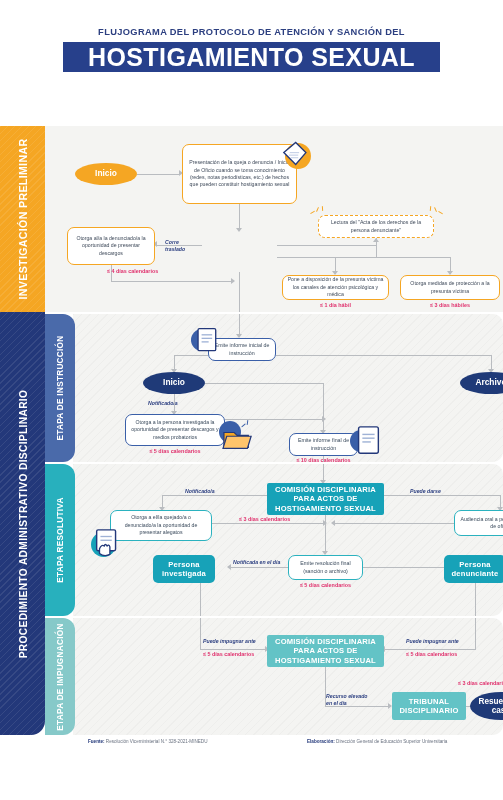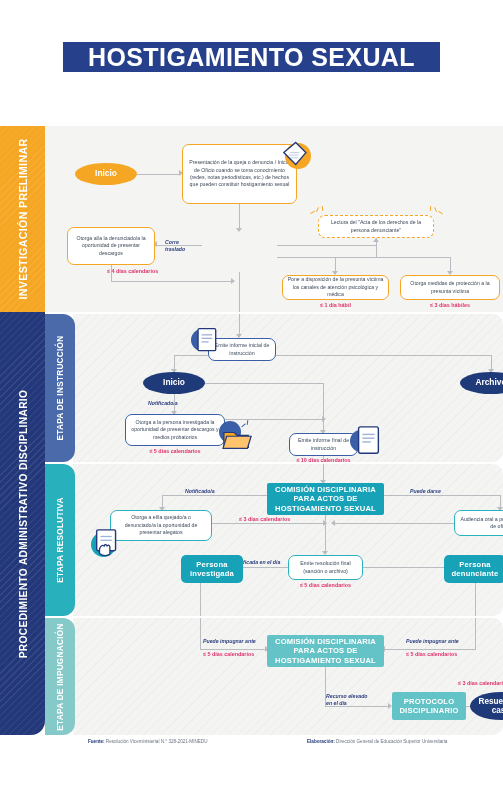--- a/index.html
+++ b/index.html
@@ -154,20 +154,21 @@
     position:absolute; left:0; top:744px; width:503px; height:56px;
     background:#ffffff; border-top-left-radius:9px; border-top-right-radius:9px;
   }
 </style>
 </head>
 <body>
 
 <div id="page">
 
   <div class="header">
+    <div class="hdr-line1">FLUJOGRAMA DEL PROTOCOLO DE ATENCIÓN Y SANCIÓN DEL</div>
     <div class="hdr-band"></div>
     <div class="hdr-line2">HOSTIGAMIENTO SEXUAL</div>
   </div>
 
   <div class="rail rail-prelim">
     <div class="rail-hatch"></div>
     <div class="rail-label">INVESTIGACIÓN PRELIMINAR</div>
   </div>
   <div class="rail rail-pad">
     <div class="rail-hatch"></div>
@@ -366,21 +367,21 @@
 
       <div class="ln lnv" style="left:252px; top:51px; height:39px;"></div>
       <div class="arw down" style="left:248.9px; top:87px;"></div>
 
       <div class="rbox teal" style="left:215px; top:91px; width:75px; height:25px; font-size:5.3px;">Emite resolución final (sanción o archivo)</div>
       <div class="days" style="left:215px; top:118px; width:75px; text-align:center;">≤ 5 días calendarios</div>
 
       <div class="ln lnh" style="left:158px; top:103px; width:57px;"></div>
       <div class="arw left" style="left:154px; top:99.9px;"></div>
       <div class="note" style="left:160px; top:95px;">Notificada en el día</div>
-      <div class="fillbox teal round" style="left:108px; top:91px; width:62px; height:28px; font-size:7.6px;">Persona investigada</div>
+      <div class="fillbox teal round" style="left:80px; top:91px; width:62px; height:28px; font-size:7.6px;">Persona investigada</div>
 
       <div class="ln lnh" style="left:290px; top:103px; width:82px;"></div>
       <div class="fillbox teal round" style="left:371px; top:91px; width:62px; height:28px; font-size:7.6px;">Persona denunciante</div>
 
       <div class="ln lnv" style="left:127px; top:119px; height:33px;"></div>
       <div class="ln lnv" style="left:402px; top:119px; height:33px;"></div>
     </div>
   </div>
 
   <div class="stage" id="stage-imp">
@@ -403,21 +404,21 @@
       <div class="days" style="left:333px; top:33px;">≤ 5 días calendarios</div>
 
       <div class="fillbox teal2" style="left:194px; top:17px; width:117px; height:32px; font-size:7.6px;">COMISIÓN DISCIPLINARIA PARA ACTOS DE HOSTIGAMIENTO SEXUAL</div>
 
       <div class="ln lnv" style="left:252px; top:49px; height:40px;"></div>
       <div class="ln lnh" style="left:252px; top:88px; width:65px;"></div>
       <div class="arw right" style="left:315px; top:84.9px;"></div>
       <div class="note" style="left:253px; top:75px; line-height:1.25; white-space:pre;">Recurso elevado
 en el día</div>
 
-      <div class="fillbox teal2" style="left:319px; top:74px; width:74px; height:28px; font-size:7.6px;">PROTOCOLO DISCIPLINARIO</div>
+      <div class="fillbox teal2" style="left:319px; top:74px; width:74px; height:28px; font-size:7.6px;">TRIBUNAL DISCIPLINARIO</div>
 
       <div class="ln lnh" style="left:393px; top:88px; width:23px;"></div>
       <div class="arw right" style="left:414px; top:84.9px;"></div>
       <div class="days" style="left:385px; top:62px;">≤ 3 días calendarios</div>
 
       <div class="oval navy" style="left:397px; top:74px; width:62px; height:28px; font-size:8.2px;">Resuelve el caso</div>
 
     </div>
   </div>
 

